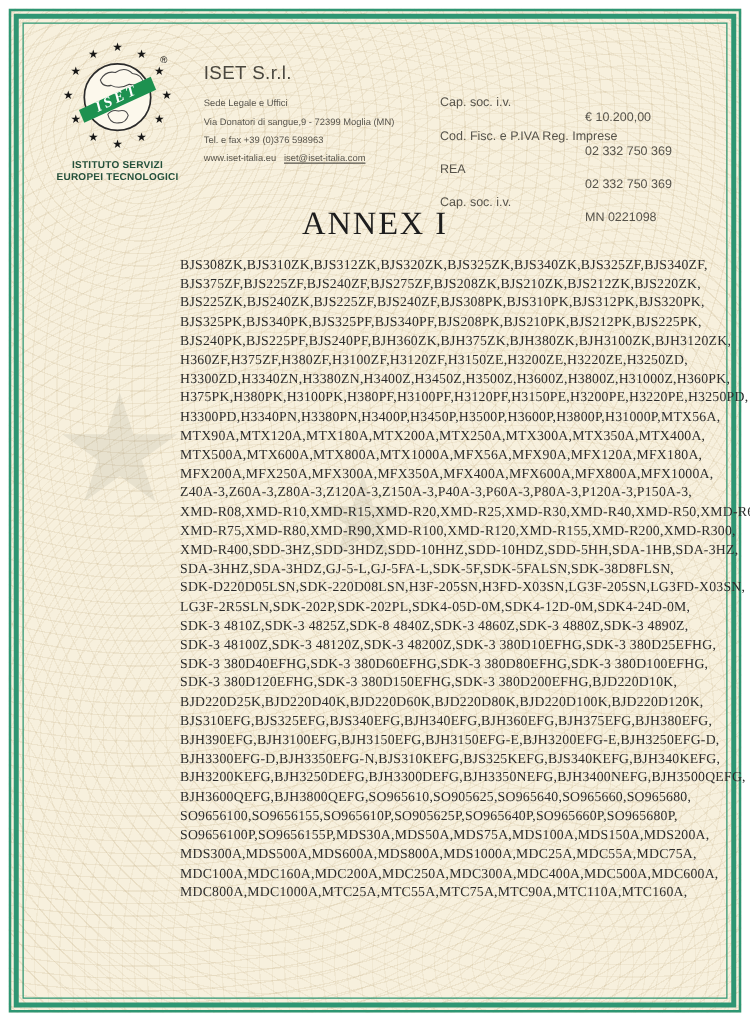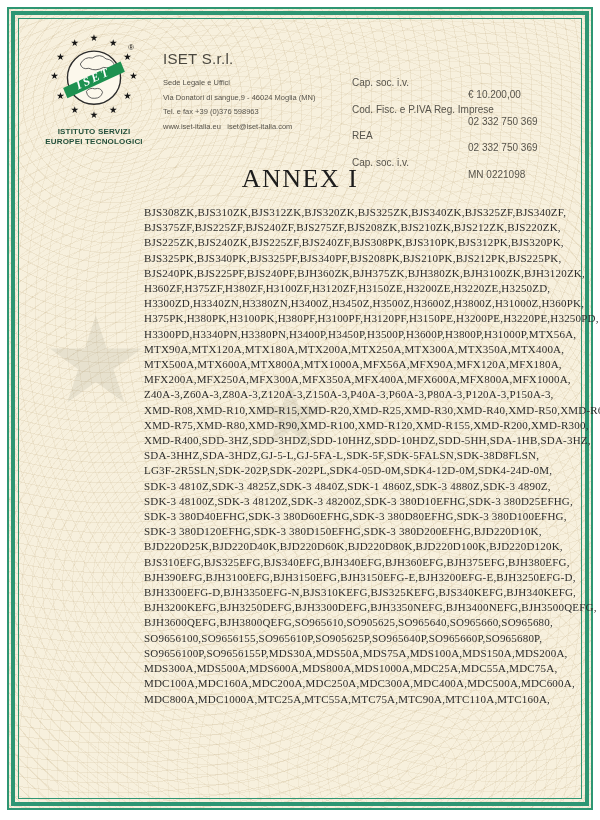--- a/index.html
+++ b/index.html
@@ -30,21 +30,21 @@
   
   .logo-block{position:absolute;left:30px;top:28px;width:128px;text-align:center;}
   .logo-svg{display:block;margin:0 auto;}
   .org-name{margin-top:3px;font-size:8px;font-weight:bold;color:#24503b;letter-spacing:0.2px;line-height:1.25;}
 
   
   .company-name{position:absolute;left:163px;top:50px;font-size:15px;color:#4a473f;letter-spacing:0.3px;}
   .addr{position:absolute;left:163px;top:76px;font-size:7.5px;color:#56534b;}
   .addr div{line-height:14.7px;white-space:pre;}
   .web-line{position:absolute;left:163px;top:120px;font-size:7.5px;color:#56534b;line-height:14.7px;white-space:pre;}
-  .email{color:#56534b;}
+  .email{text-decoration:underline;color:#56534b;}
 
   
   .registry{position:absolute;left:352px;top:76px;width:215px;font-size:10px;color:#56534b;}
   .reg-row{display:grid;grid-template-columns:116px 1fr;line-height:14.7px;}
   .reg-label{white-space:nowrap;}
   .reg-value{white-space:nowrap;margin-top:12px;}
 
   
   .annex-title{position:absolute;left:0;right:0;top:164px;text-align:center;
     font-family:"Liberation Serif",serif;font-size:26px;color:#1d1d1d;letter-spacing:1.5px;}
@@ -92,21 +92,21 @@
     <div class="org-name">
       <div>ISTITUTO SERVIZI</div>
       <div>EUROPEI TECNOLOGICI</div>
     </div>
   </div>
 
   <div class="company-name">ISET S.r.l.</div>
 
   <div class="addr">
       <div>Sede Legale e Uffici</div>
-      <div>Via Donatori di sangue,9 - 46024 Moglia (MN)</div>
+      <div>Via Donatori di sangue,9 - 72399 Moglia (MN)</div>
       <div>Tel. e fax +39 (0)376 598963</div>
     </div>
 
   <div class="web-line"><span>www.iset-italia.eu</span><span>   </span><span class="email">iset@iset-italia.com</span></div>
 
   <div class="registry">
       <div class="reg-row">
         <span class="reg-label">Cap. soc. i.v.</span>
         <span class="reg-value">€ 10.200,00</span>
       </div>
@@ -137,22 +137,23 @@
       <div class="model-line">H375PK,H380PK,H3100PK,H380PF,H3100PF,H3120PF,H3150PE,H3200PE,H3220PE,H3250PD,</div>
       <div class="model-line">H3300PD,H3340PN,H3380PN,H3400P,H3450P,H3500P,H3600P,H3800P,H31000P,MTX56A,</div>
       <div class="model-line">MTX90A,MTX120A,MTX180A,MTX200A,MTX250A,MTX300A,MTX350A,MTX400A,</div>
       <div class="model-line">MTX500A,MTX600A,MTX800A,MTX1000A,MFX56A,MFX90A,MFX120A,MFX180A,</div>
       <div class="model-line">MFX200A,MFX250A,MFX300A,MFX350A,MFX400A,MFX600A,MFX800A,MFX1000A,</div>
       <div class="model-line">Z40A-3,Z60A-3,Z80A-3,Z120A-3,Z150A-3,P40A-3,P60A-3,P80A-3,P120A-3,P150A-3,</div>
       <div class="model-line">XMD-R08,XMD-R10,XMD-R15,XMD-R20,XMD-R25,XMD-R30,XMD-R40,XMD-R50,XMD-R60,</div>
       <div class="model-line">XMD-R75,XMD-R80,XMD-R90,XMD-R100,XMD-R120,XMD-R155,XMD-R200,XMD-R300,</div>
       <div class="model-line">XMD-R400,SDD-3HZ,SDD-3HDZ,SDD-10HHZ,SDD-10HDZ,SDD-5HH,SDA-1HB,SDA-3HZ,</div>
       <div class="model-line">SDA-3HHZ,SDA-3HDZ,GJ-5-L,GJ-5FA-L,SDK-5F,SDK-5FALSN,SDK-38D8FLSN,</div>
+      <div class="model-line">SDK-D220D05LSN,SDK-220D08LSN,H3F-205SN,H3FD-X03SN,LG3F-205SN,LG3FD-X03SN,</div>
       <div class="model-line">LG3F-2R5SLN,SDK-202P,SDK-202PL,SDK4-05D-0M,SDK4-12D-0M,SDK4-24D-0M,</div>
-      <div class="model-line">SDK-3 4810Z,SDK-3 4825Z,SDK-3 4840Z,SDK-1 4860Z,SDK-3 4880Z,SDK-3 4890Z,</div>
+      <div class="model-line">SDK-3 4810Z,SDK-3 4825Z,SDK-8 4840Z,SDK-3 4860Z,SDK-3 4880Z,SDK-3 4890Z,</div>
       <div class="model-line">SDK-3 48100Z,SDK-3 48120Z,SDK-3 48200Z,SDK-3 380D10EFHG,SDK-3 380D25EFHG,</div>
       <div class="model-line">SDK-3 380D40EFHG,SDK-3 380D60EFHG,SDK-3 380D80EFHG,SDK-3 380D100EFHG,</div>
       <div class="model-line">SDK-3 380D120EFHG,SDK-3 380D150EFHG,SDK-3 380D200EFHG,BJD220D10K,</div>
       <div class="model-line">BJD220D25K,BJD220D40K,BJD220D60K,BJD220D80K,BJD220D100K,BJD220D120K,</div>
       <div class="model-line">BJS310EFG,BJS325EFG,BJS340EFG,BJH340EFG,BJH360EFG,BJH375EFG,BJH380EFG,</div>
       <div class="model-line">BJH390EFG,BJH3100EFG,BJH3150EFG,BJH3150EFG-E,BJH3200EFG-E,BJH3250EFG-D,</div>
       <div class="model-line">BJH3300EFG-D,BJH3350EFG-N,BJS310KEFG,BJS325KEFG,BJS340KEFG,BJH340KEFG,</div>
       <div class="model-line">BJH3200KEFG,BJH3250DEFG,BJH3300DEFG,BJH3350NEFG,BJH3400NEFG,BJH3500QEFG,</div>
       <div class="model-line">BJH3600QEFG,BJH3800QEFG,SO965610,SO905625,SO965640,SO965660,SO965680,</div>
       <div class="model-line">SO9656100,SO9656155,SO965610P,SO905625P,SO965640P,SO965660P,SO965680P,</div>

